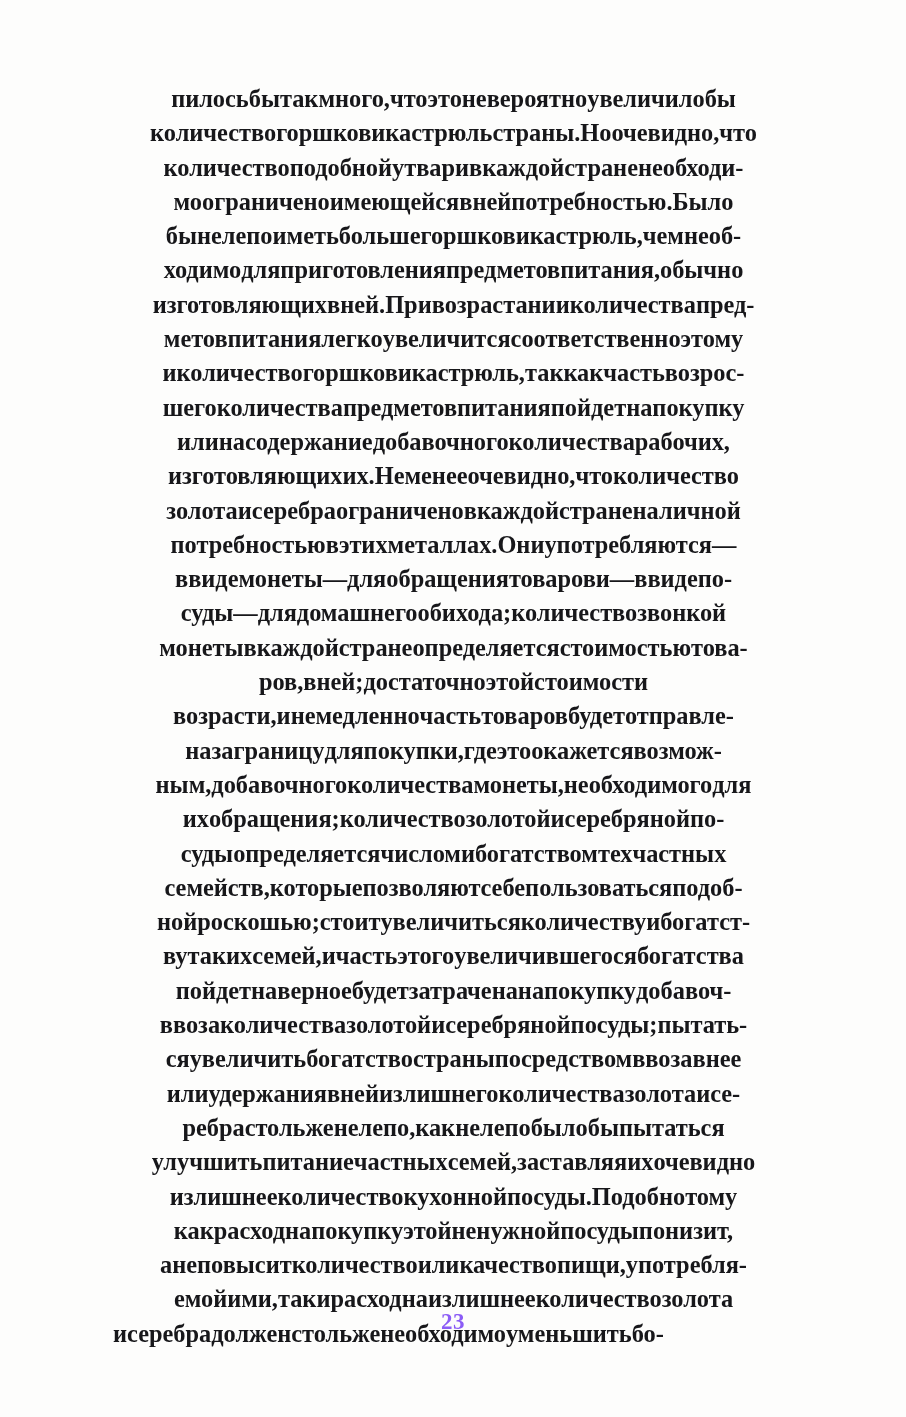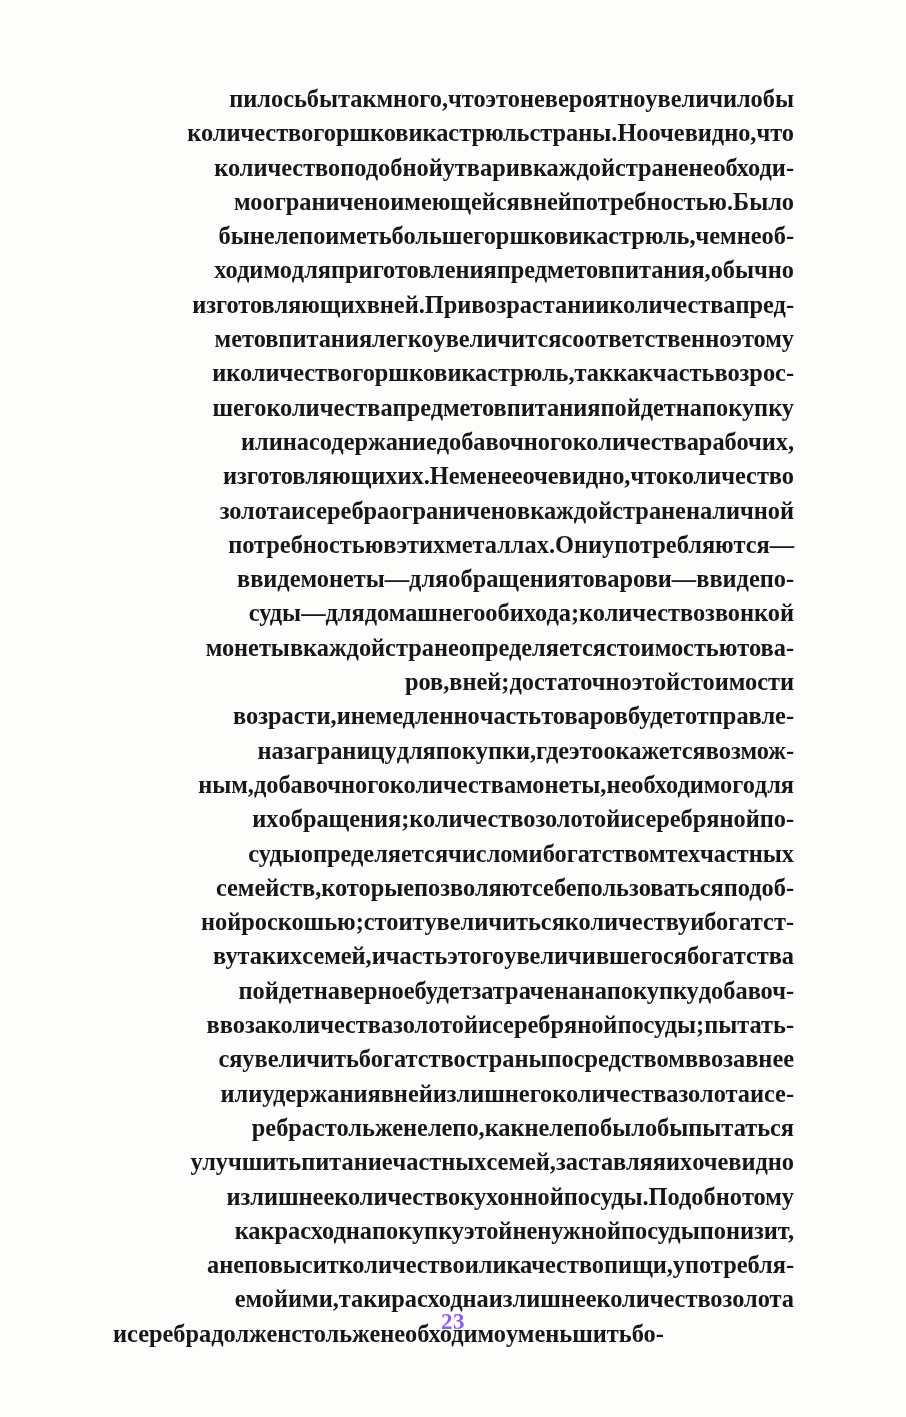--- a/index.html
+++ b/index.html
@@ -43,21 +43,21 @@
     letter-spacing: -0.02px;
     word-spacing: 0.1px;
     font-weight: 600;
     font-stretch: semi-condensed;
     text-rendering: optimizeLegibility;
   }
 
   
   .jline {
     display: flex;
-    justify-content: flex-end;
+    justify-content: center;
     font-size: 24.4px;
     line-height: 34.3px;
     color: #17171a;
     font-weight: 600;
     white-space: pre;
   }
 
   .jline.ragged {
     justify-content: flex-start;
   }

